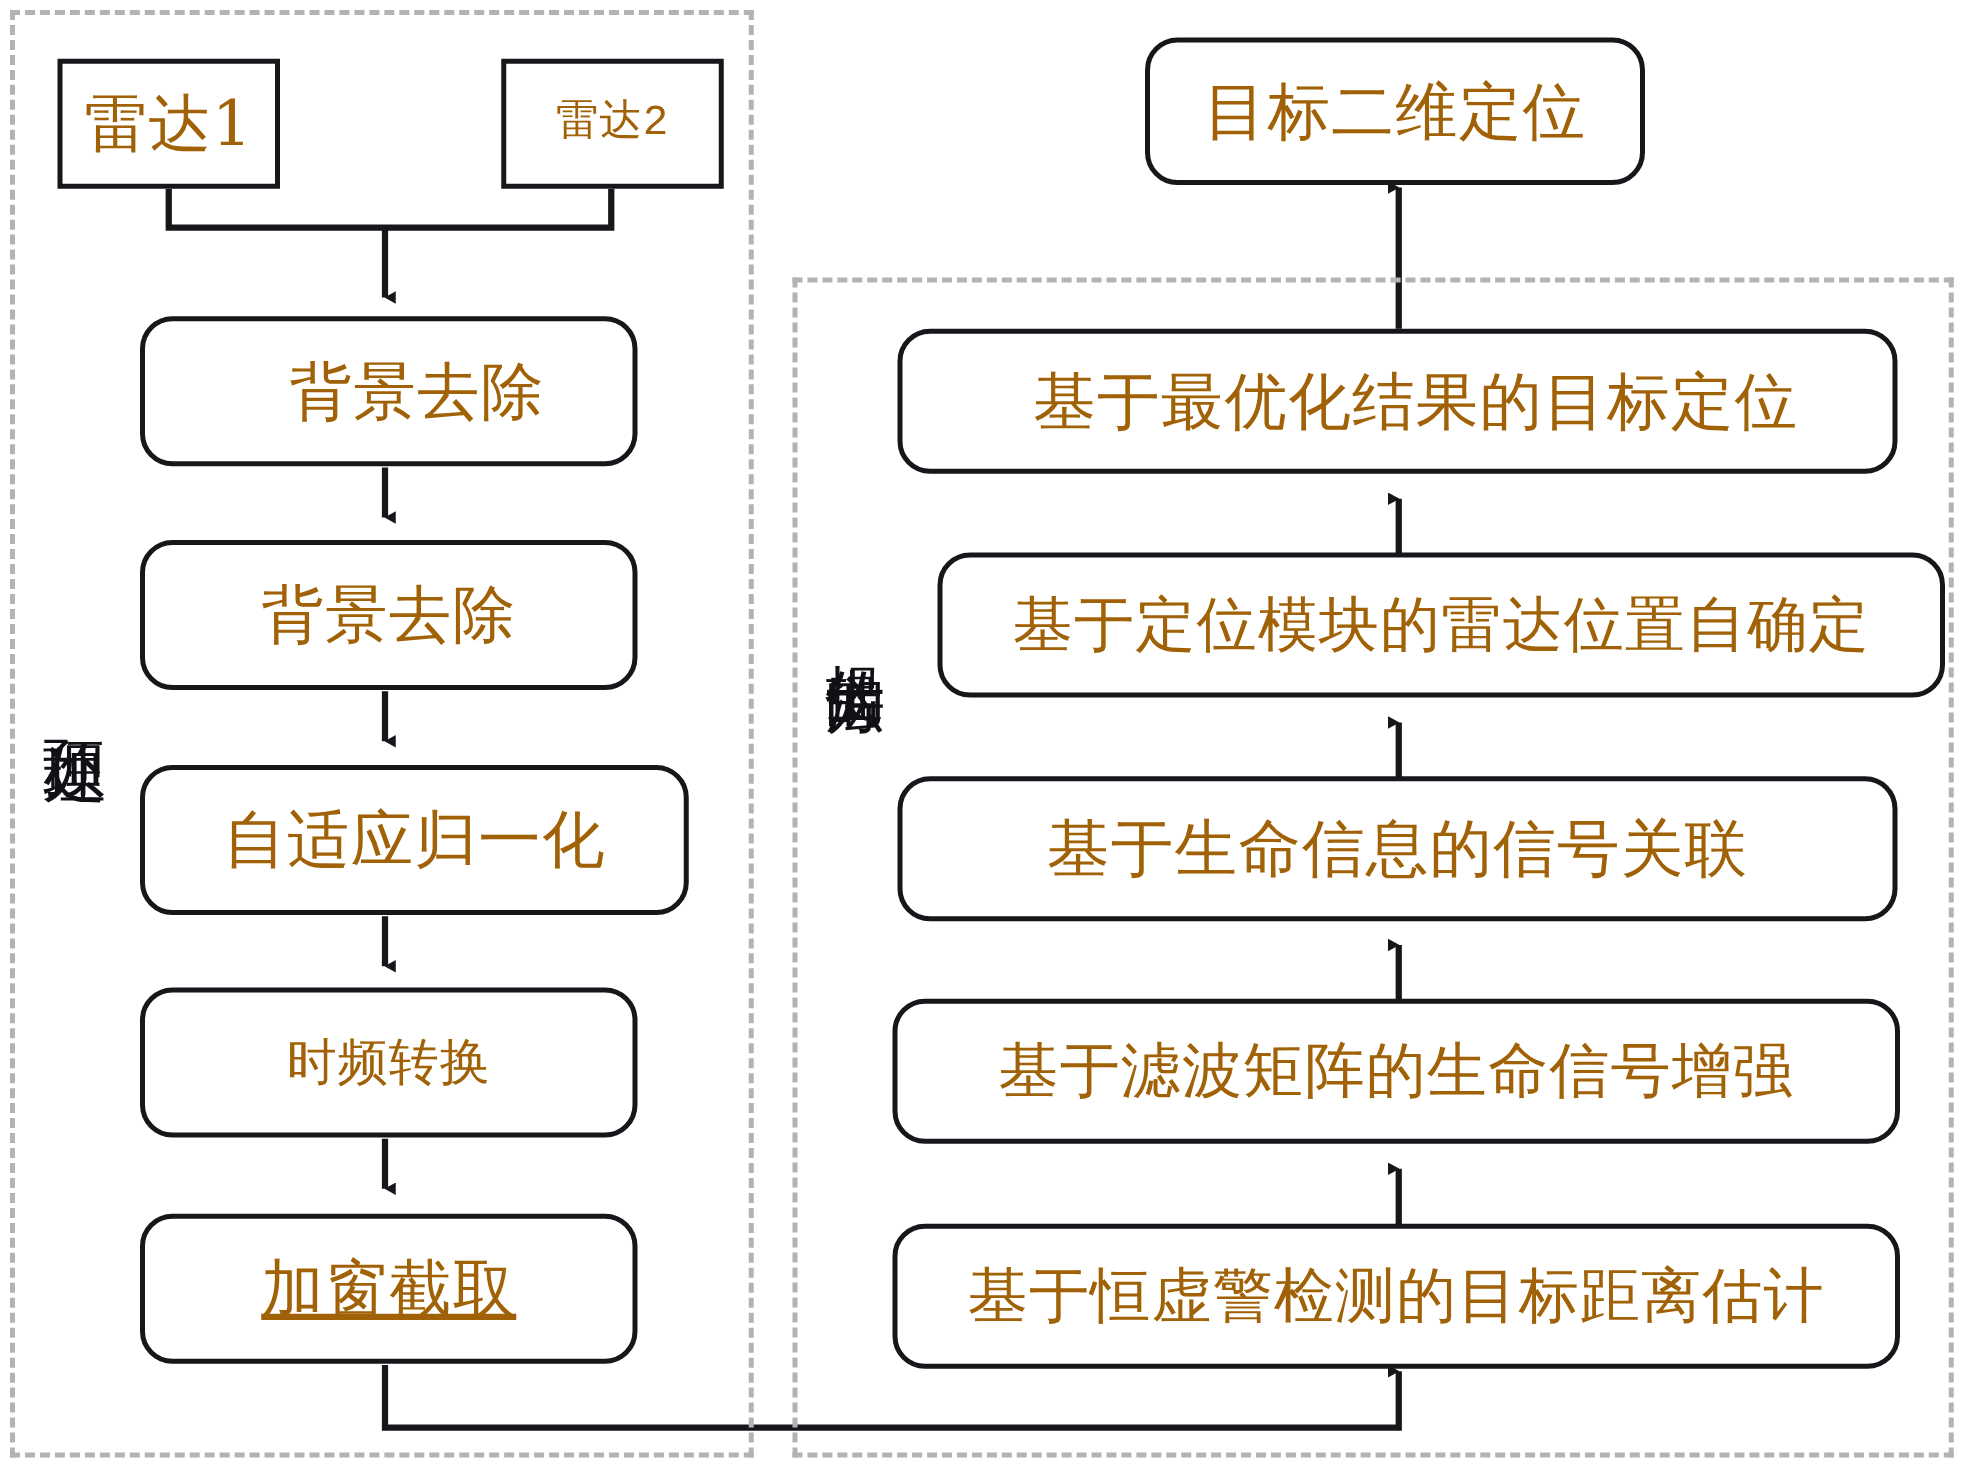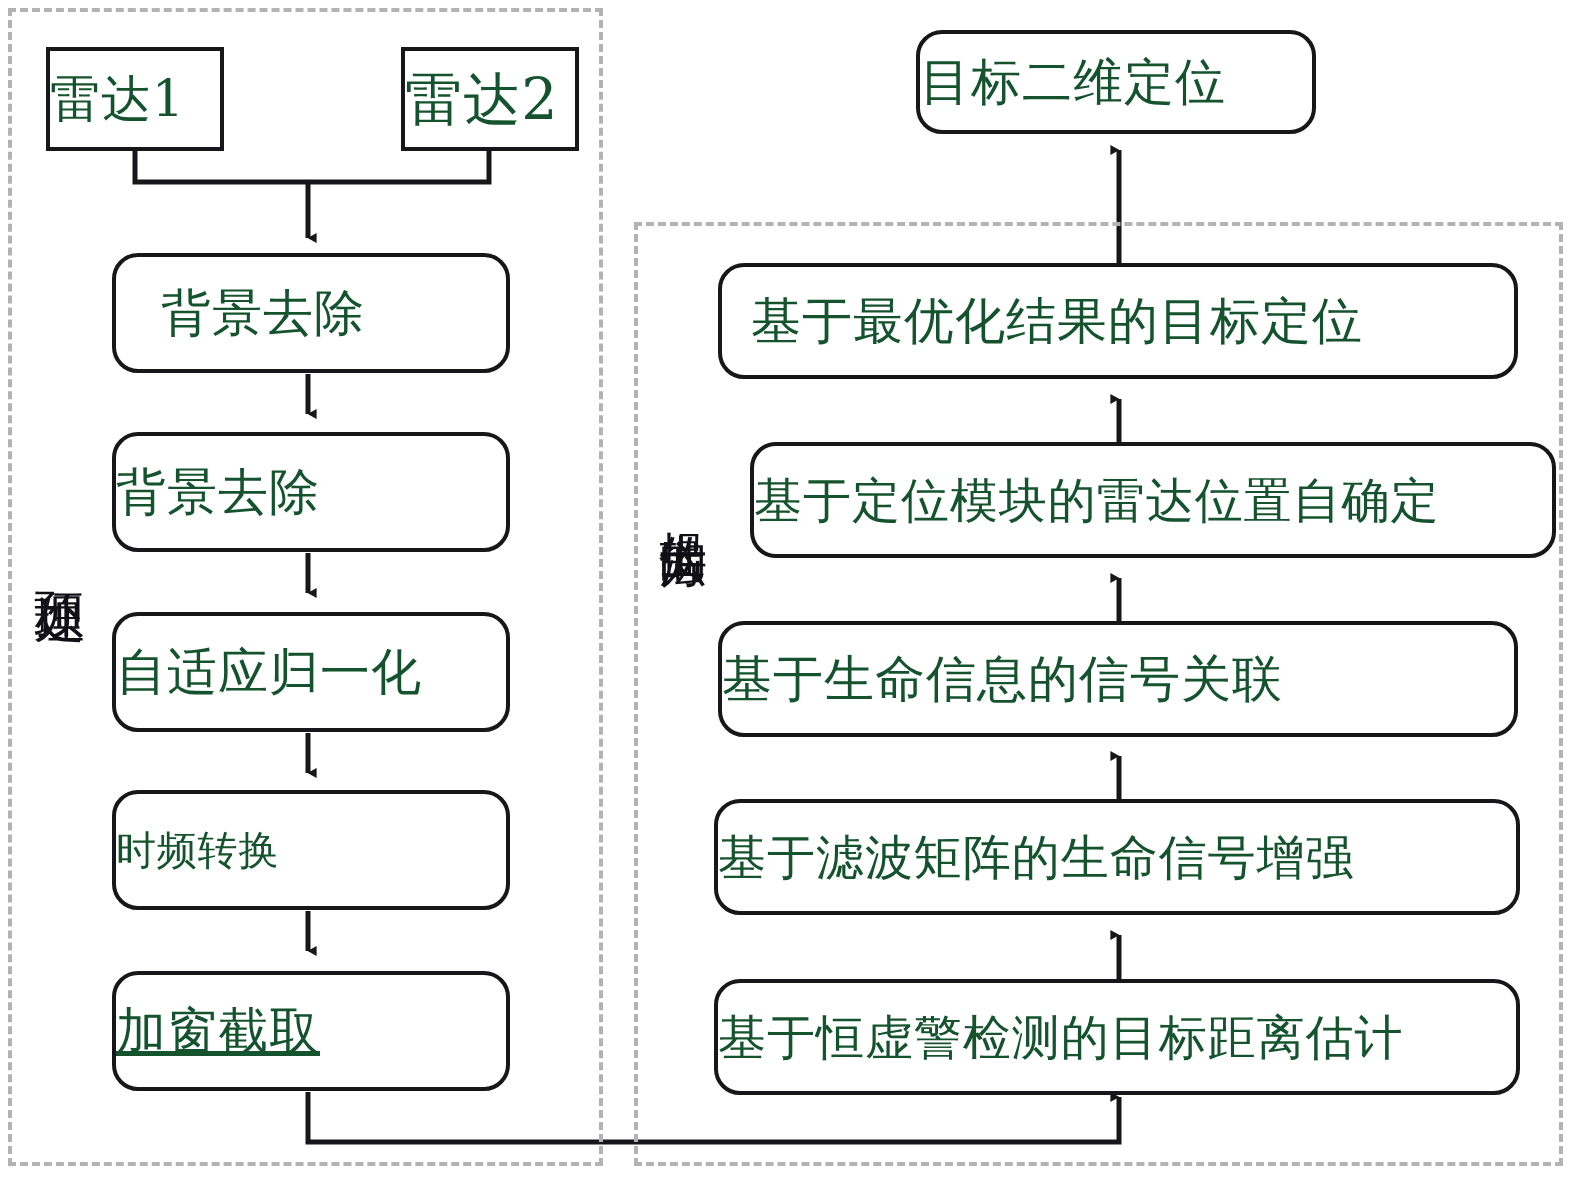--- a/index.html
+++ b/index.html
@@ -21,22 +21,22 @@
     width: 1575px;
     height: 1181px;
   }
   .node {
     position: absolute;
     box-sizing: border-box;
     border: 4px solid #17161a;
     background: #ffffff;
     display: flex;
     align-items: center;
-    justify-content: flex-start;
-    color: #14532d;
+    justify-content: center;
+    color: #a16207;
     line-height: 1;
     white-space: nowrap;
   }
   .node.rounded { border-radius: 26px; }
   .node.sharp { border-radius: 0; }
   .node-label {
     display: block;
     letter-spacing: 0.02em;
   }
   .vlabel {
@@ -96,44 +96,44 @@
   <div class="group-frame" style="left:634px; top:222px; width:929px; height:944px;"></div>
 
   <div class="vlabel" style="left:26px; top:552px; width:60px; font-size:50px;">预处理</div>
   <div class="vlabel" style="left:650px; top:494px; width:58px; font-size:48px;">提出的方法</div>
 
   <div class="node sharp" style="left:46px; top:47px; width:178px; height:104px;">
     <span class="node-label" style="font-size:50px;">雷达1</span>
   </div>
 
   <div class="node sharp" style="left:401px; top:47px; width:178px; height:104px;">
-    <span class="node-label" style="font-size:57px;">雷达2</span>
+    <span class="node-label" style="font-size:34px;font-family:Liberation Mono, monospace;">雷达2</span>
   </div>
 
   <div class="node rounded" style="left:112px; top:253px; width:398px; height:120px;">
     <span class="node-label" style="font-size:50px;margin-left:45px;">背景去除</span>
   </div>
 
   <div class="node rounded" style="left:112px; top:432px; width:398px; height:120px;">
     <span class="node-label" style="font-size:50px;">背景去除</span>
   </div>
 
-  <div class="node rounded" style="left:112px; top:612px; width:398px; height:120px;">
+  <div class="node rounded" style="left:112px; top:612px; width:439px; height:120px;">
     <span class="node-label" style="font-size:50px;">自适应归一化</span>
   </div>
 
   <div class="node rounded" style="left:112px; top:790px; width:398px; height:120px;">
     <span class="node-label" style="font-size:40px;">时频转换</span>
   </div>
 
   <div class="node rounded" style="left:112px; top:971px; width:398px; height:120px;text-decoration:underline;">
     <span class="node-label" style="font-size:50px;">加窗截取</span>
   </div>
 
-  <div class="node rounded" style="left:916px; top:30px; width:400px; height:104px;font-family:Liberation Serif, serif;">
+  <div class="node rounded" style="left:916px; top:30px; width:400px; height:118px;font-family:Liberation Serif, serif;">
     <span class="node-label" style="font-size:50px;">目标二维定位</span>
   </div>
 
   <div class="node rounded" style="left:718px; top:263px; width:800px; height:116px;padding-left:29px;">
     <span class="node-label" style="font-size:50px;">基于最优化结果的目标定位</span>
   </div>
 
   <div class="node rounded" style="left:714px; top:442px; width:806px; height:116px;margin-left:36px;">
     <span class="node-label" style="font-size:48px;">基于定位模块的雷达位置自确定</span>
   </div>

